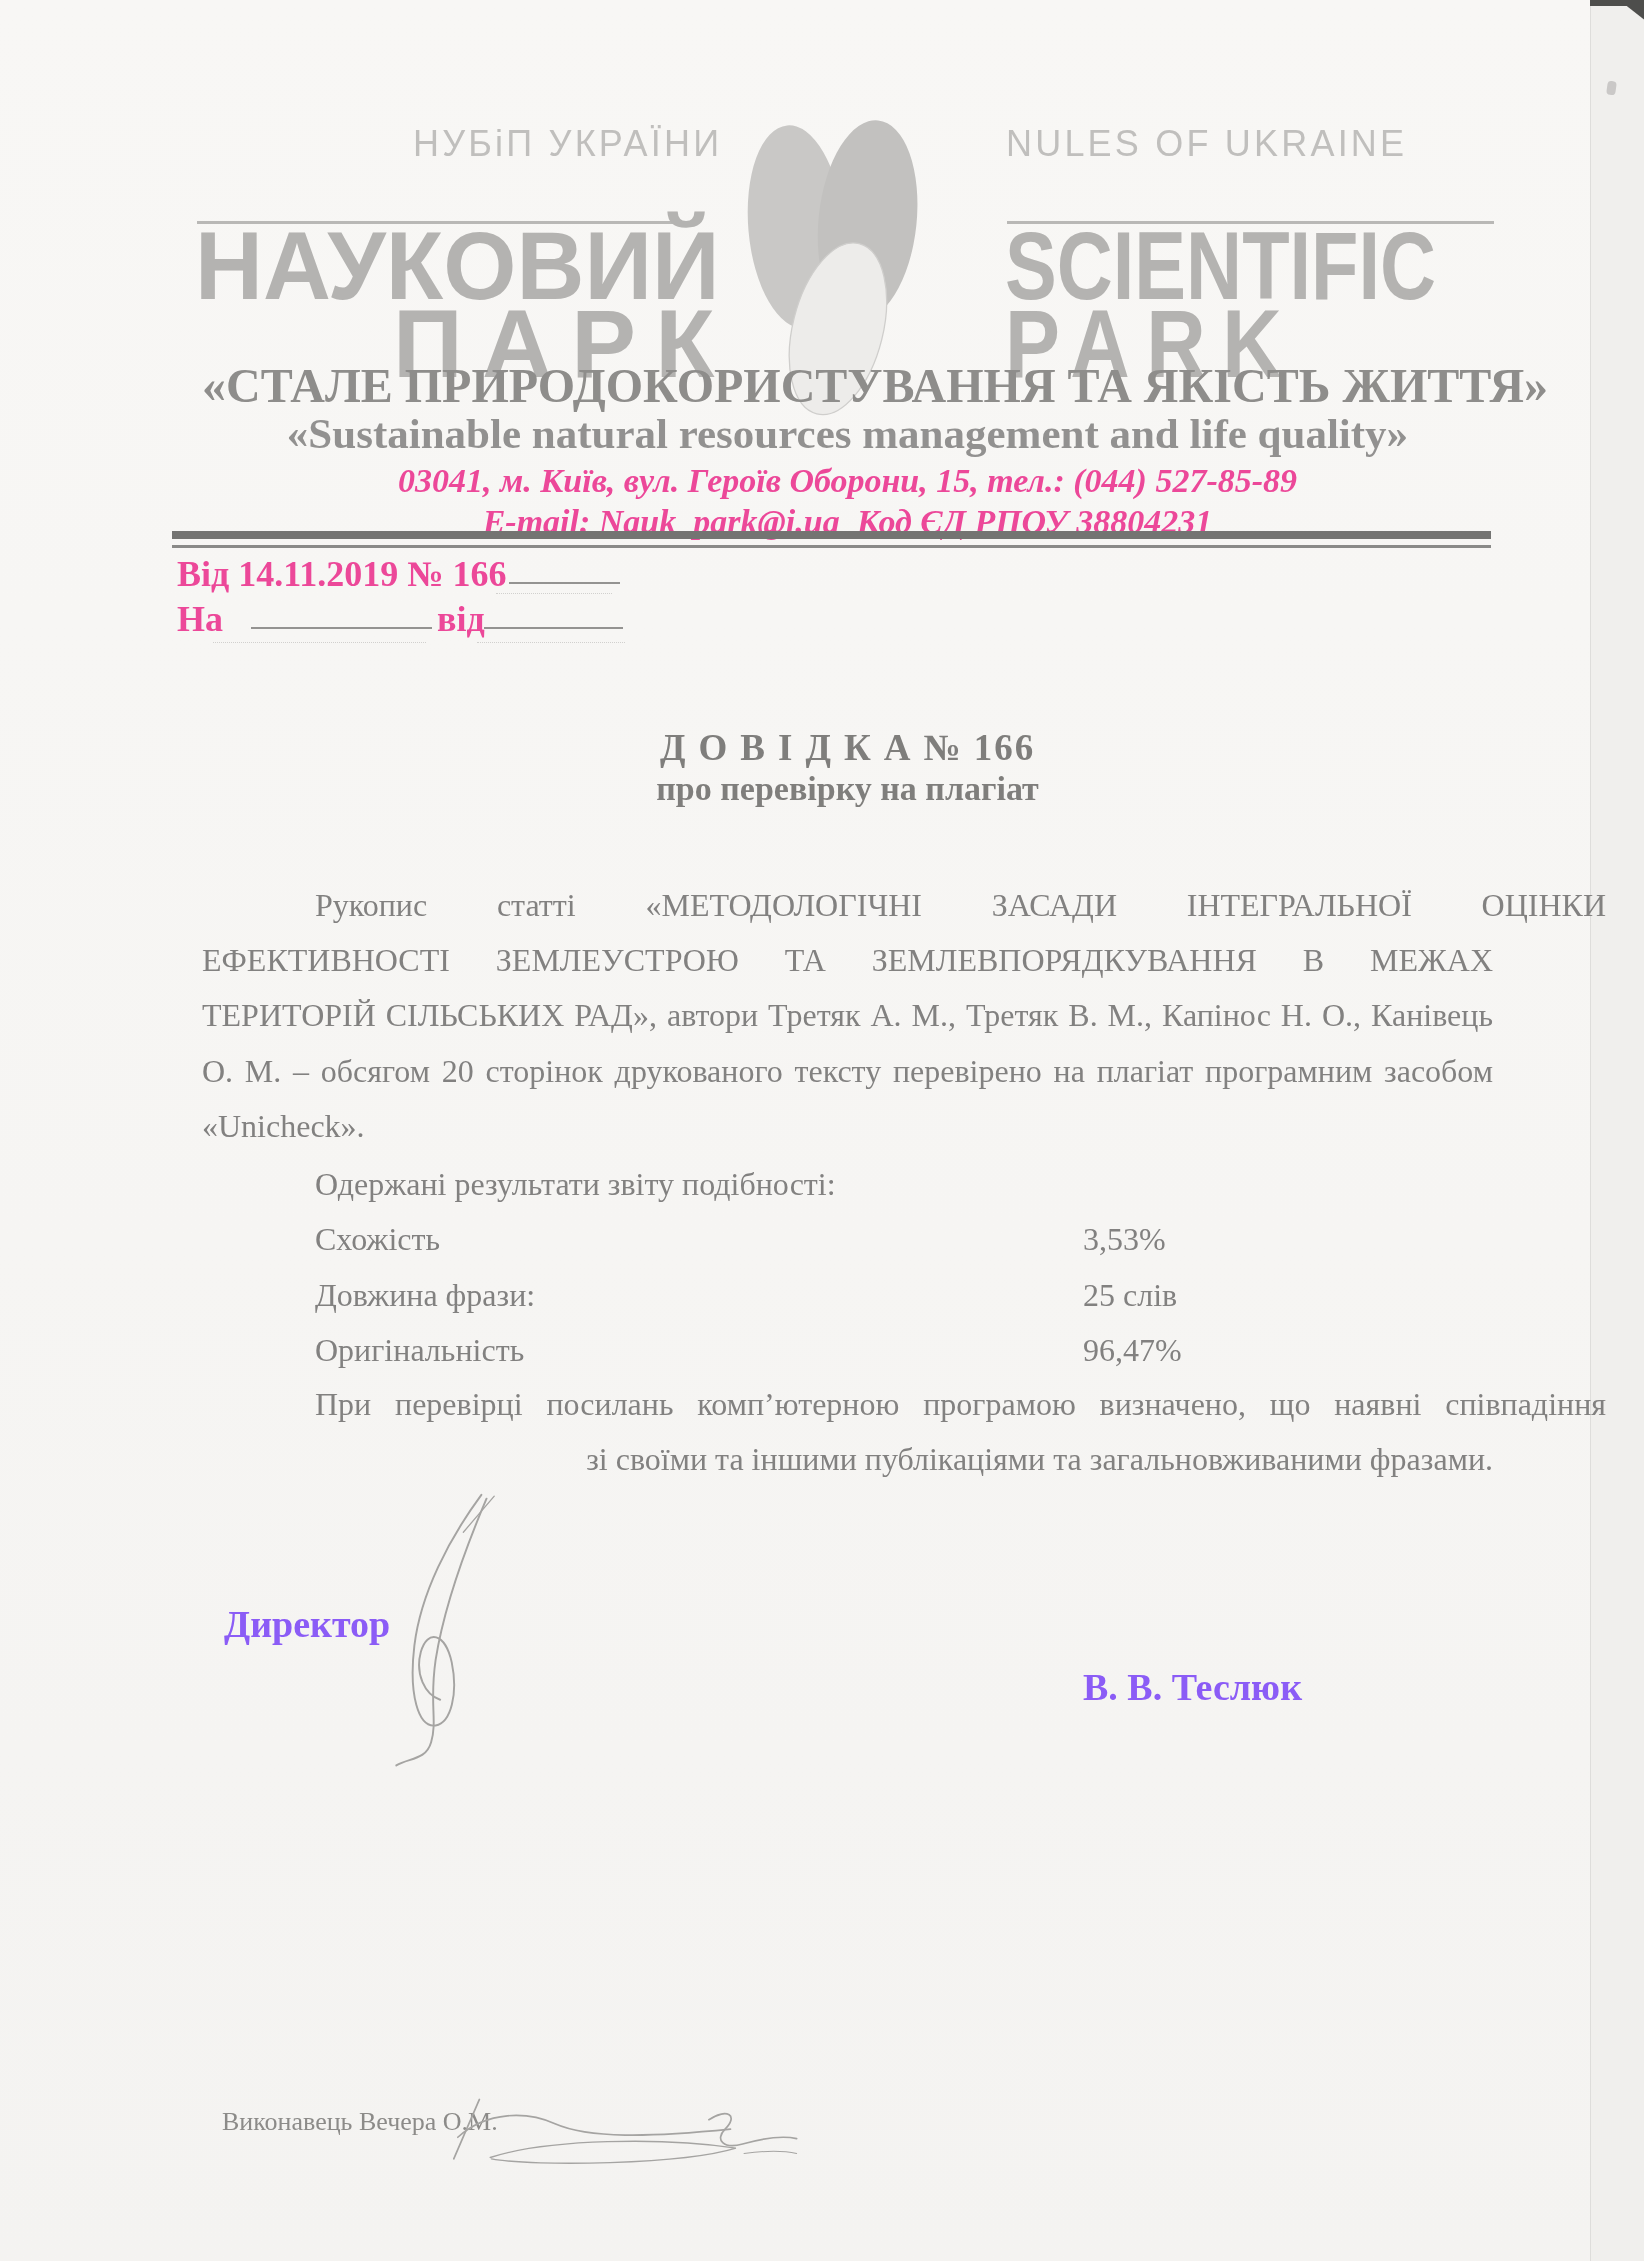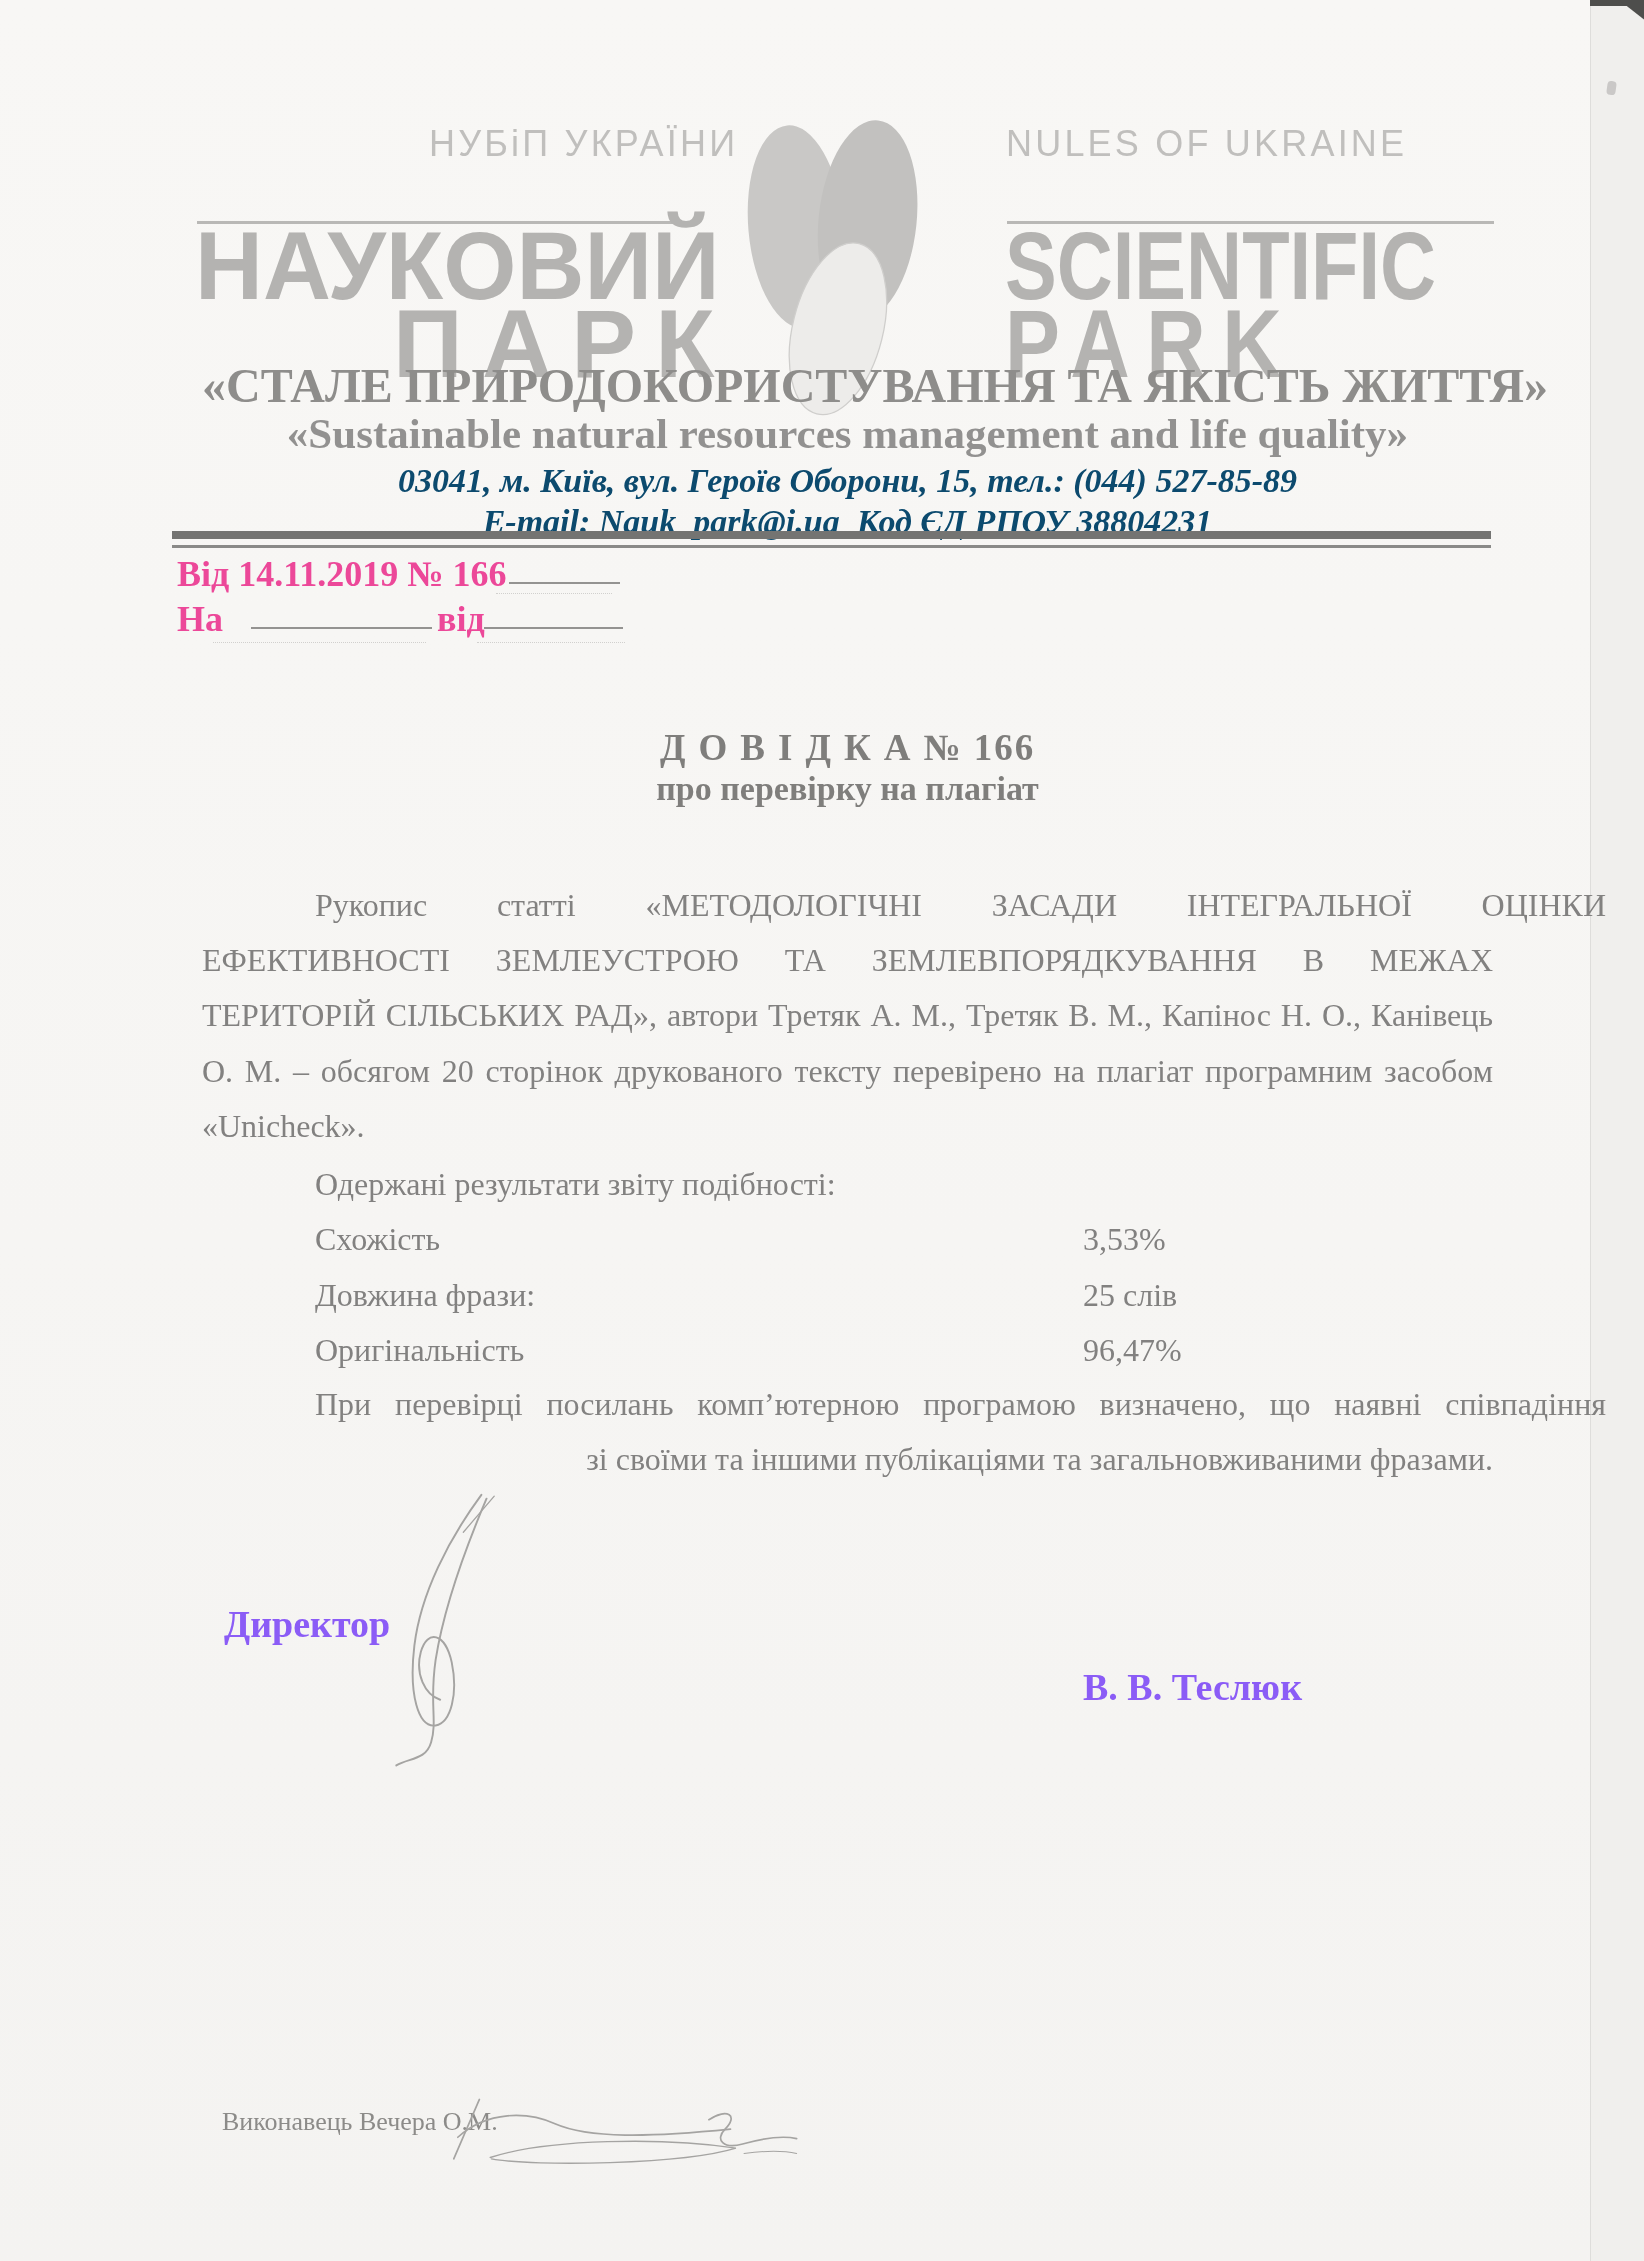--- a/index.html
+++ b/index.html
@@ -16,21 +16,21 @@
   .corner-diag{left:1617px;top:-9px;width:45px;height:22px;background:#4e4e4c;transform:rotate(38deg);}
   .edge-smudge{left:1607px;top:81px;width:9px;height:14px;background:#b9b8b6;border-radius:3.9px;transform:rotate(8deg);opacity:.7;}
   
   .brand-small{font-family:"Liberation Sans","DejaVu Sans",sans-serif;font-size:36px;letter-spacing:3.2px;color:#c0bfbd;white-space:nowrap;font-weight:400;}
   .brand-big{font-family:"Liberation Sans","DejaVu Sans",sans-serif;font-weight:bold;font-size:97px;color:#b4b3b1;line-height:1;white-space:nowrap;}
   .hdr-rule{height:2.6px;background:#b9b8b6;}
   
   .col{left:202px;width:1291px;text-align:center;}
   .slogan-ua{font-size:48px;font-weight:bold;color:#8e8d8b;white-space:nowrap;}
   .slogan-en{font-size:43px;font-weight:bold;color:#929190;white-space:nowrap;}
-  .addr{font-size:34px;font-weight:bold;font-style:italic;color:#0c4a6e;white-space:nowrap;}
+  .addr{font-size:34px;font-weight:bold;font-style:italic;color:#ec4899;white-space:nowrap;}
   .email-u{text-decoration:underline;}
   .rule-thick{left:172px;top:531px;width:1319px;height:8.4px;background:#747472;}
   .rule-thin{left:172px;top:545px;width:1319px;height:2.6px;background:#8a8a88;}
   
   .ref{font-size:36px;font-weight:bold;color:#ec4899;white-space:nowrap;}
   .uline{height:0;border-bottom:2.6px solid #949391;}
   .uecho{height:0;border-bottom:1.3px dotted #c8c7c5;opacity:.8;}
   
   .title1{font-size:37px;font-weight:bold;letter-spacing:1.9px;color:#7f7e7c;}
   .title2{font-size:34px;font-weight:bold;color:#7f7e7c;}
@@ -45,21 +45,21 @@
   .executor{font-size:26px;color:#8c8b89;white-space:nowrap;}
 </style>
 </head>
 <body>
 
 <div class="abs edge-strip"></div>
 <div class="abs corner-bar"></div>
 <div class="abs corner-diag"></div>
 <div class="abs edge-smudge"></div>
 
-<div class="abs brand-small" style="left:429px;top:123px;">НУБіП УКРАЇНИ</div>
+<div class="abs brand-small" style="left:413px;top:123px;">НУБіП УКРАЇНИ</div>
 <div class="abs brand-small" style="left:1006px;top:123px;">NULES OF UKRAINE</div>
 
 <div class="abs hdr-rule" style="left:197px;top:221px;width:485px;"></div>
 <div class="abs hdr-rule" style="left:1007px;top:221px;width:487px;"></div>
 
 <div class="abs brand-big" style="left:195px;top:217px;transform:scaleX(0.97);transform-origin:left top;">НАУКОВИЙ</div>
 <div class="abs brand-big" style="left:393px;top:295px;letter-spacing:19.3px;">ПАРК</div>
 
 <div class="abs" style="left:741px;top:116px;width:181px;height:303px;">
   <svg width="181" height="303" viewBox="0 0 280 470" xmlns="http://www.w3.org/2000/svg">

